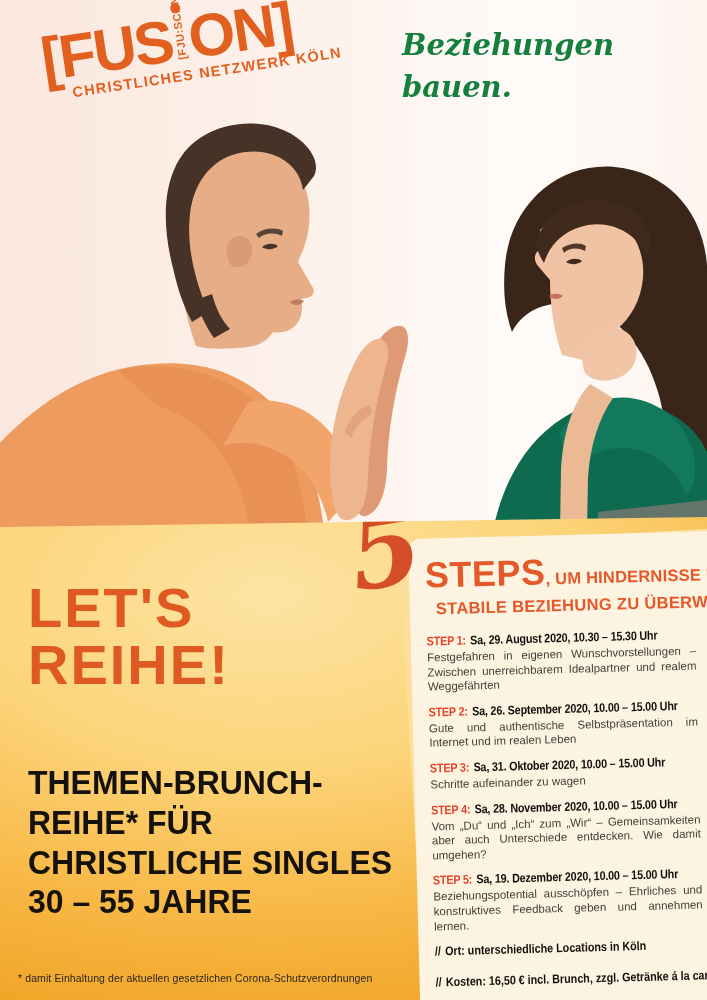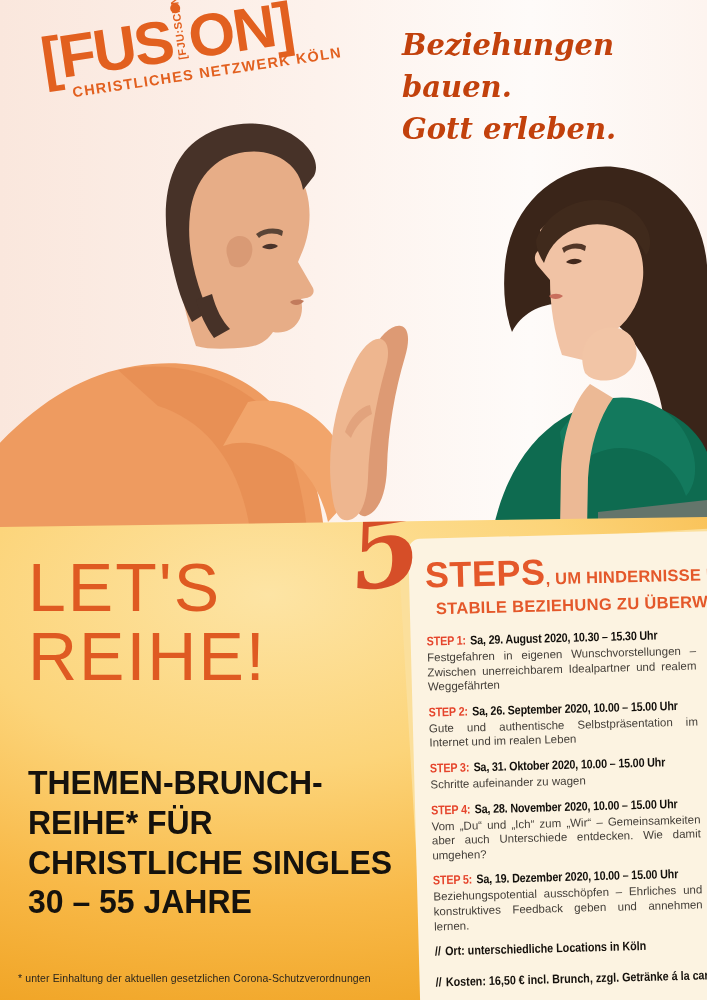--- a/index.html
+++ b/index.html
@@ -22,32 +22,32 @@
   .logo-i{display:flex;flex-direction:column;align-items:center;
     margin:0 3px 7px 3px;}
   .logo-i-dot{width:10px;height:10px;border-radius:50%;background:#e2601f;margin-bottom:3px;}
   .logo-i-text{writing-mode:vertical-rl;transform:rotate(180deg);
     font-size:11px;font-weight:bold;letter-spacing:0.5px;line-height:1;height:44px;}
   .logo-sub{font-size:14.5px;font-weight:bold;letter-spacing:1.3px;margin-top:1px;padding-left:26px;}
   
   .tagline{
     position:absolute;top:24px;left:402px;width:300px;
     font-family:"DejaVu Serif",serif;font-style:italic;font-weight:bold;
-    font-size:29px;line-height:1.45;color:#c2410c;
+    font-size:29px;line-height:1.45;color:#15803d;
   }
   
   .bottom{
     position:absolute;top:517px;left:0;width:707px;height:483px;
     clip-path:polygon(0 10px,100% 0,100% 100%,0 100%);
     background:radial-gradient(115% 95% at 38% 16%,
       #fde4a4 0%, #fcd479 38%, #f8b948 68%, #efa120 100%);
   }
   .lets{
-    position:absolute;top:36px;left:28px;
-    font-size:68px;font-weight:400;letter-spacing:2px;
+    position:absolute;top:62px;left:28px;
+    font-size:56px;font-weight:700;letter-spacing:2px;
     line-height:1.02;color:#df5a22;
   }
   .subhead{
     position:absolute;top:246px;left:28px;
     font-size:34px;font-weight:800;line-height:1.17;color:#15120d;
     transform:scaleX(0.94);transform-origin:left top;white-space:nowrap;
   }
   .footnote{
     position:absolute;bottom:16px;left:18px;
     font-size:10.5px;color:#2a251d;letter-spacing:0.1px;
@@ -159,38 +159,37 @@
           <span class="logo-i-text">[FJU:SCHN]</span>
         </span>
         <span>ON</span>
         <span>]</span>
     </div>
     <div class="logo-sub">CHRISTLICHES NETZWERK KÖLN</div>
   </div>
 
   <div class="tagline">
     <div>Beziehungen bauen.</div>
-    <div>Gott erleben.</div>
   </div>
 
   <div class="bottom">
 
     <div class="lets">
       <div>LET'S</div>
       <div>REIHE!</div>
     </div>
 
     <div class="subhead">
       <div>THEMEN-BRUNCH-</div>
       <div>REIHE* FÜR</div>
       <div>CHRISTLICHE SINGLES</div>
       <div>30 – 55 JAHRE</div>
     </div>
 
-    <div class="footnote">* unter Einhaltung der aktuellen gesetzlichen Corona-Schutzverordnungen</div>
+    <div class="footnote">* damit Einhaltung der aktuellen gesetzlichen Corona-Schutzverordnungen</div>
 
     <div class="panel-shadow"></div>
 
     <div class="five">5</div>
 
     <div class="panel">
       <div class="steps-h1">
         <span class="steps-word">STEPS</span><span class="steps-rest">, UM HINDERNISSE IN EINE</span>
       </div>
       <div class="steps-h2">STABILE BEZIEHUNG ZU ÜBERWINDEN</div>

